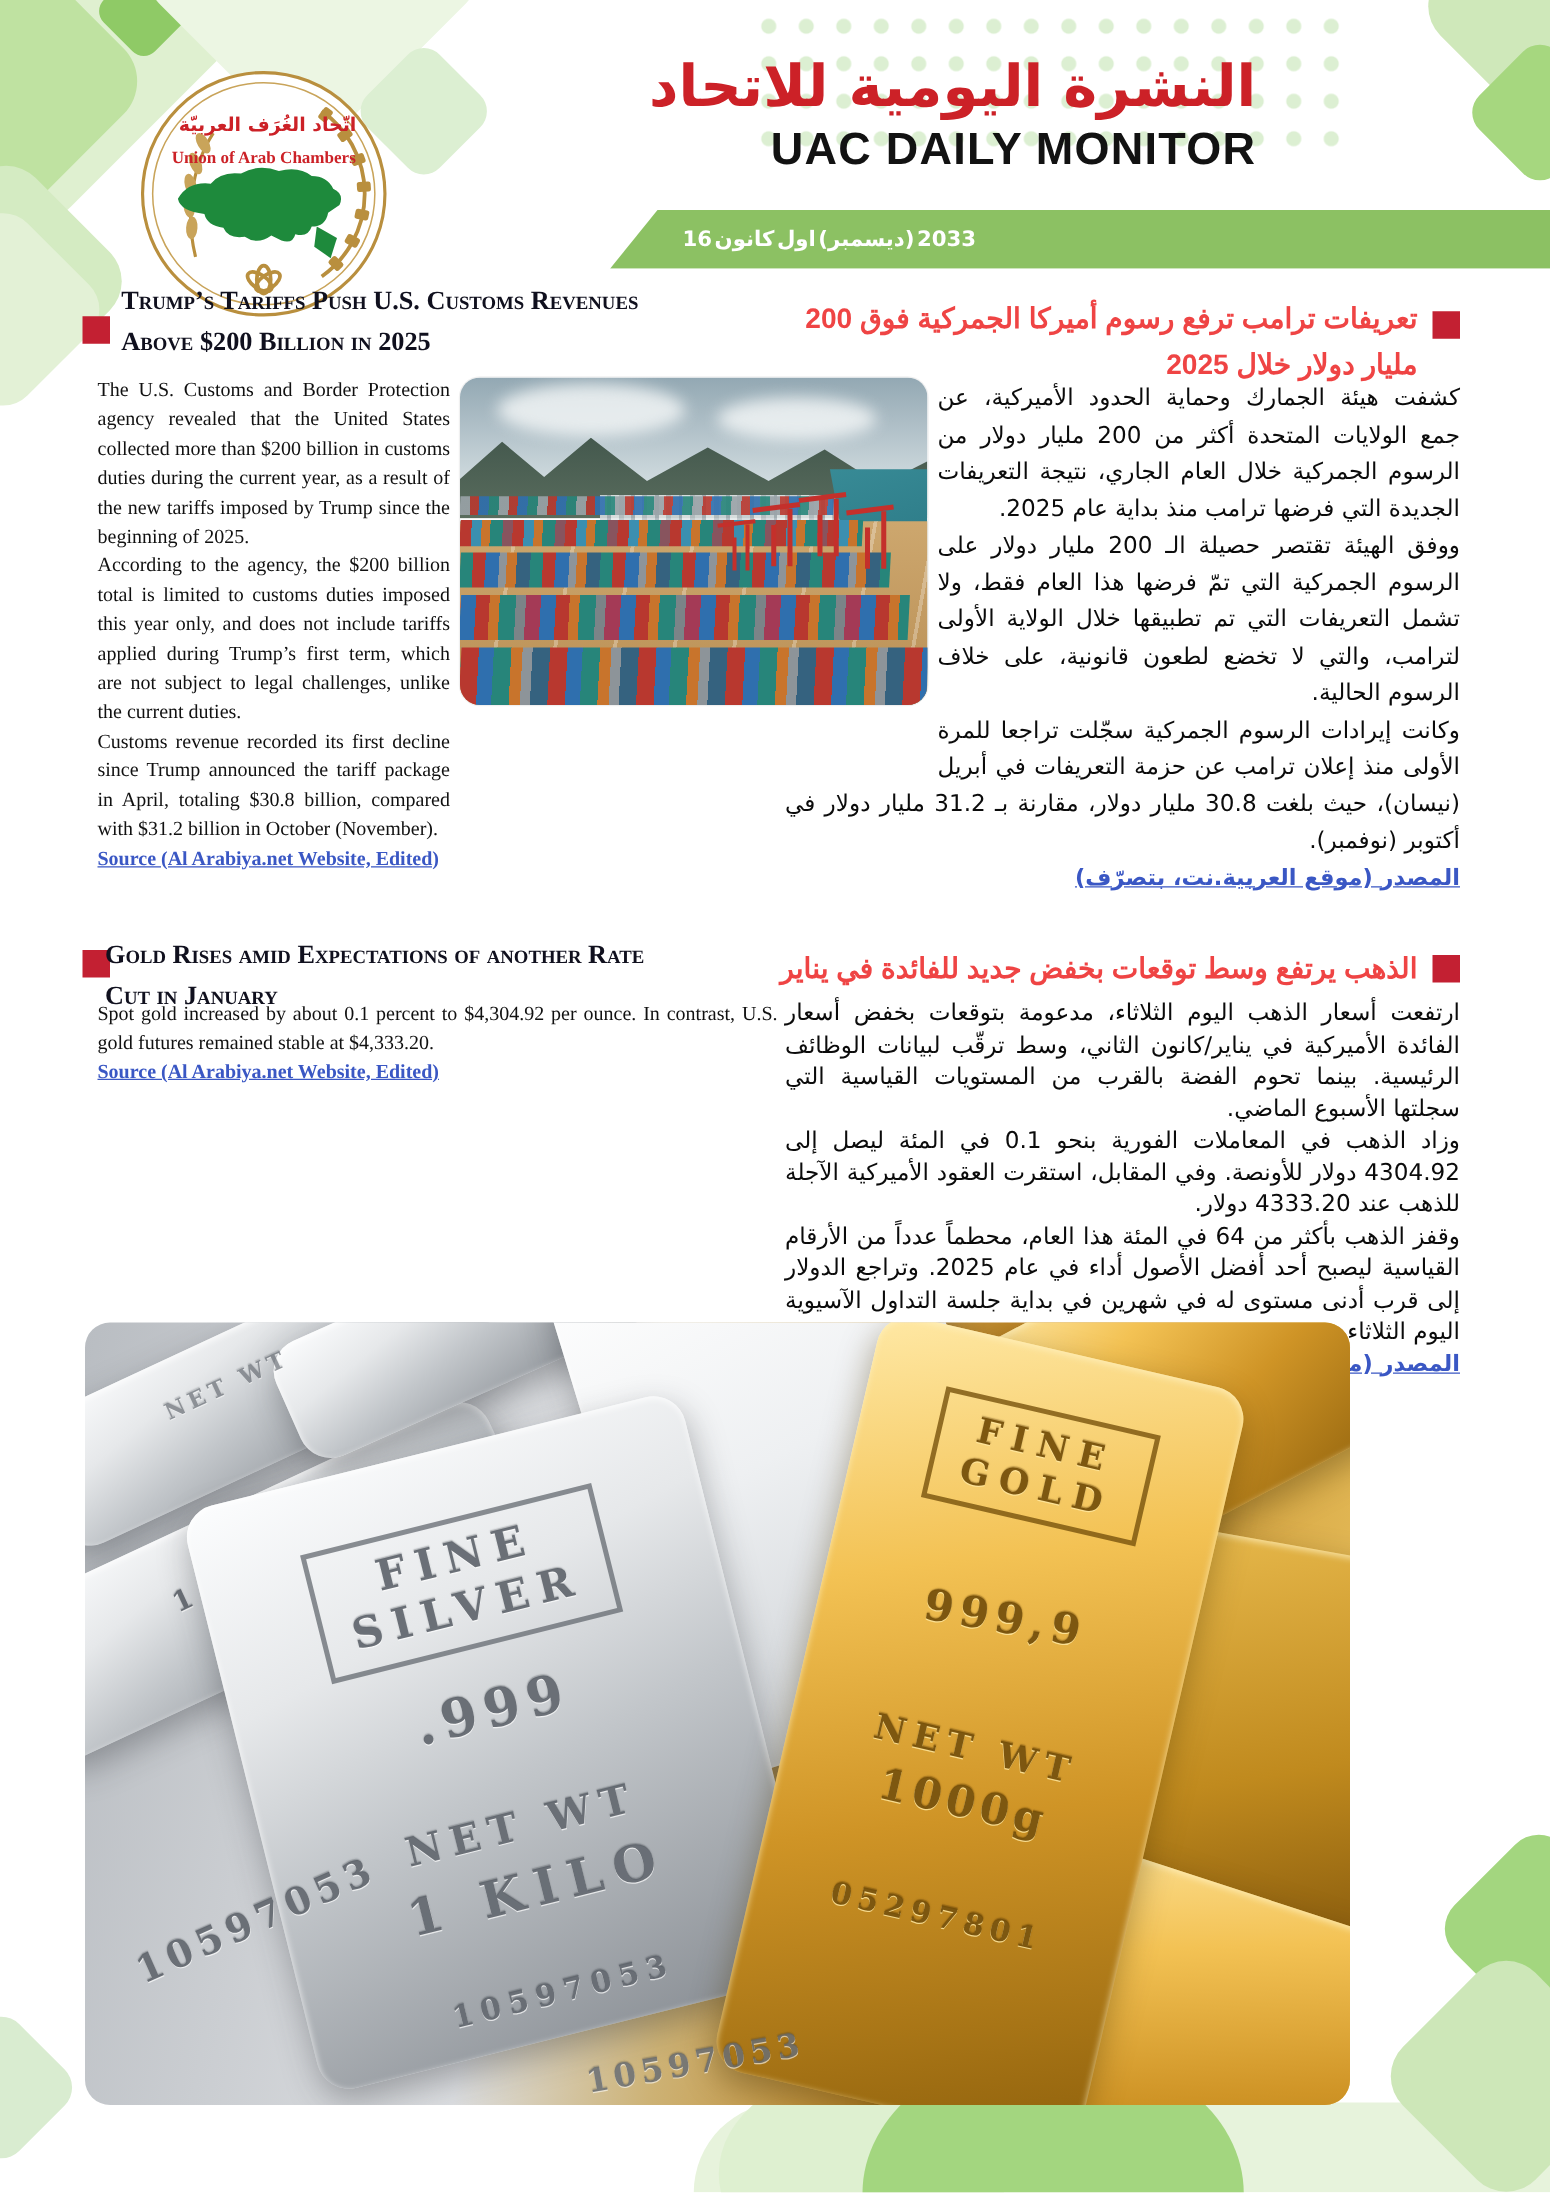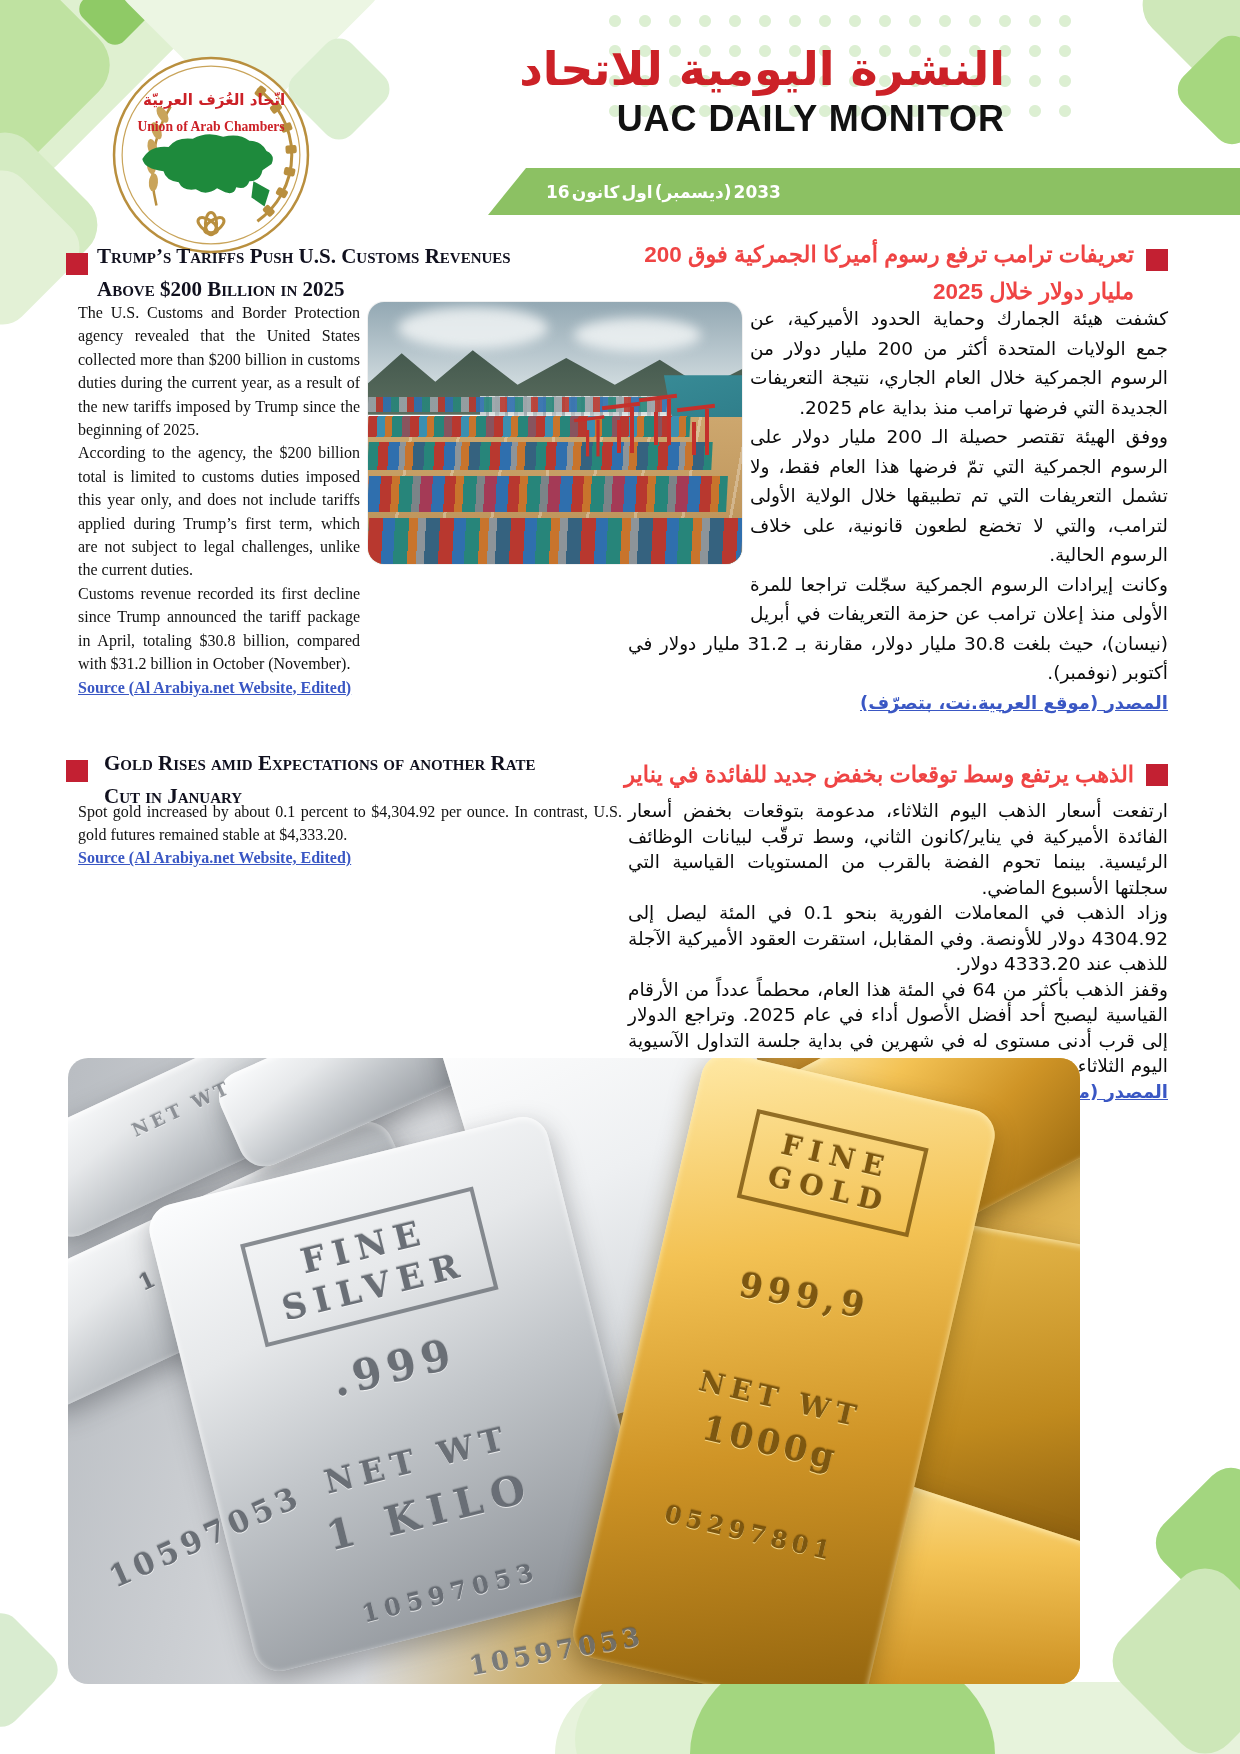--- a/index.html
+++ b/index.html
@@ -152,21 +152,21 @@
     <span class="dateparts">
       <span>16</span>
       <span>كانون</span>
       <span>اول</span>
       <span>(ديسمبر)</span>
       <span>2033</span>
     </span>
   </div>
 
   <div class="sq" style="left:66px;top:253px;"></div>
-  <div class="h-en" style="left:97px;top:240px;width:445px;">Trump’s Tariffs Push U.S. Customs Revenues Above $200 Billion in 2025</div>
+  <div class="h-en" style="left:97px;top:224px;width:445px;">Trump’s Tariffs Push U.S. Customs Revenues Above $200 Billion in 2025</div>
 
   <div class="sq" style="left:1146px;top:249px;"></div>
   <div class="h-ar" style="left:620px;top:236px;width:514px;">تعريفات ترامب ترفع رسوم أميركا الجمركية فوق 200 مليار دولار خلال 2025</div>
 
   <div class="body-en" style="left:78px;top:301px;width:544px;">
     <div class="wrapR"></div>
     <p>The U.S. Customs and Border Protection agency revealed that the United States collected more than $200 billion in customs duties during the current year, as a result of the new tariffs imposed by Trump since the beginning of 2025.</p>
     <p>According to the agency, the $200 billion total is limited to customs duties imposed this year only, and does not include tariffs applied during Trump’s first term, which are not subject to legal challenges, unlike the current duties.</p>
     <p>Customs revenue recorded its first decline since Trump announced the tariff package in April, totaling $30.8 billion, compared with $31.2 billion in October (November).</p>
     <a class="srclink">Source (Al Arabiya.net Website, Edited)</a>
@@ -195,21 +195,21 @@
     <div class="row r3"></div>
     <div class="row r4"></div>
     <div class="row r5"></div>
     <div class="crane" style="left:70%;top:40%;"></div>
     <div class="crane" style="left:80%;top:37%;"></div>
     <div class="crane" style="left:90%;top:41%;"></div>
     <div class="crane" style="left:61%;top:43%;transform:scale(.8);"></div>
   </div>
 
   <div class="sq" style="left:66px;top:760px;"></div>
-  <div class="h-en" style="left:104px;top:747px;width:470px;">Gold Rises amid Expectations of another Rate Cut in January</div>
+  <div class="h-en" style="left:84px;top:747px;width:470px;">Gold Rises amid Expectations of another Rate Cut in January</div>
 
   <div class="sq" style="left:1146px;top:764px;"></div>
   <div class="h-ar" style="left:620px;top:756px;width:514px;">الذهب يرتفع وسط توقعات بخفض جديد للفائدة في يناير</div>
 
   <div class="body-en" style="left:78px;top:800px;width:544px;line-height:23px;">
     <p>Spot gold increased by about 0.1 percent to $4,304.92 per ounce. In contrast, U.S. gold futures remained stable at $4,333.20.</p>
     <a class="srclink">Source (Al Arabiya.net Website, Edited)</a>
   </div>
 
   <div class="body-ar" style="left:628px;top:798px;width:540px;line-height:25.5px;">

